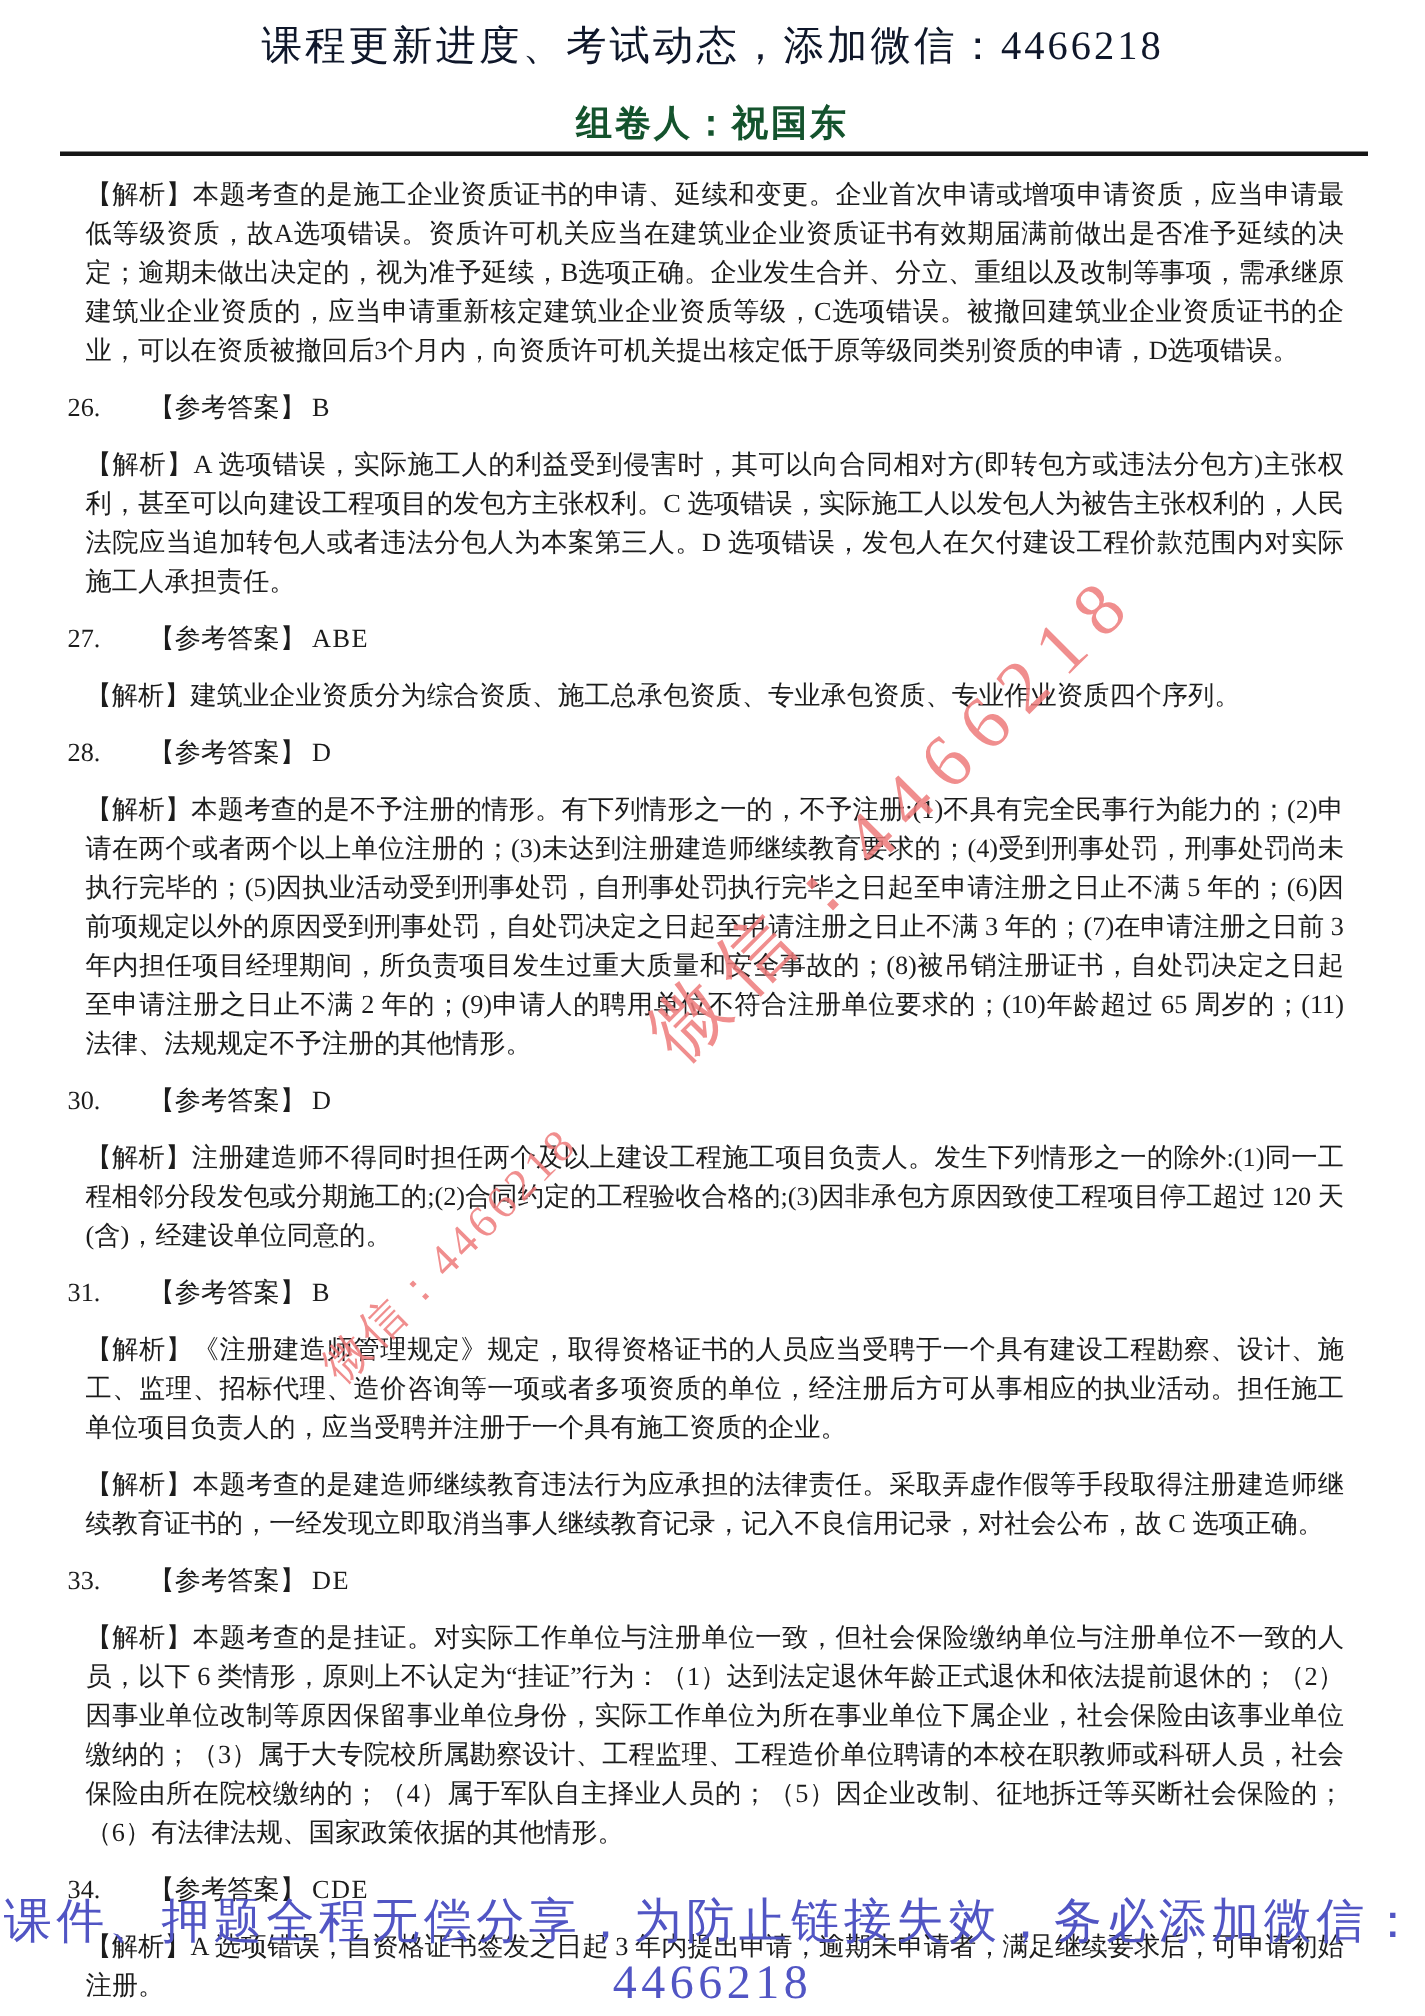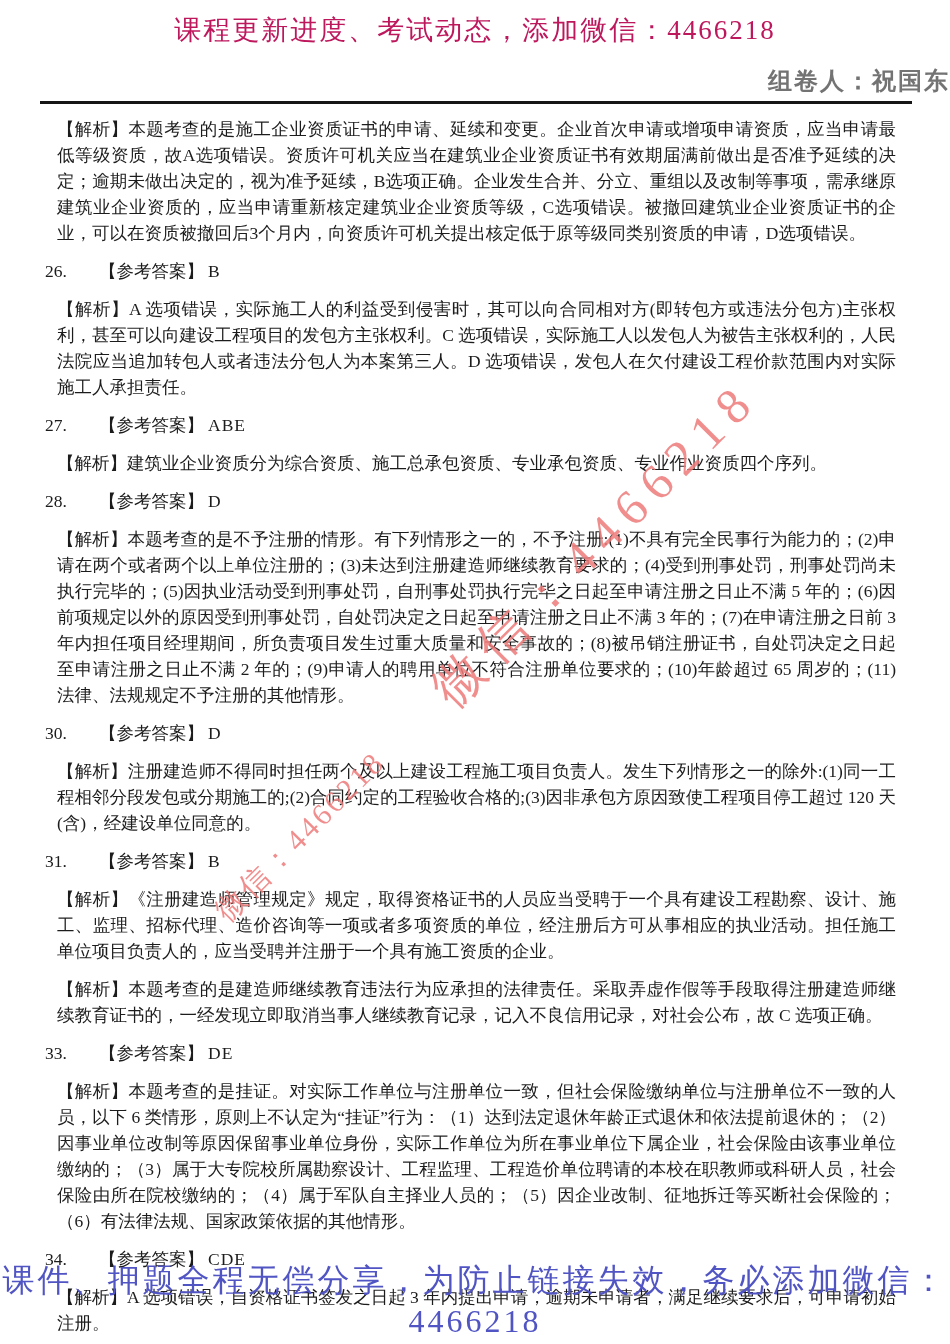--- a/index.html
+++ b/index.html
@@ -11,31 +11,31 @@
     background: #ffffff;
     overflow: hidden;
     font-family: "Liberation Serif", "DejaVu Serif", serif;
     color: #1c1c1c;
   }
   .promo-top {
     padding-top: 12px;
     text-align: center;
     font-size: 27px;
     letter-spacing: 2px;
-    color: #be185d;
+    color: #0f172a;
     font-weight: 500;
   }
   .doc-title {
     margin-top: 22px;
-    text-align: right;
-    font-family: Liberation Mono, monospace;
+    text-align: center;
+    font-family: Liberation Sans, sans-serif;
     font-weight: 700;
     font-size: 24px;
     letter-spacing: 2px;
-    color: #737373;
+    color: #14532d;
     line-height: 1.1;
   }
   .title-rule {
     margin: 5px 38px 0 40px;
     border-bottom: 3px solid #161616;
     height: 0;
   }
   .content {
     margin: 7px 42px 0 45px;
     font-size: 17.5px;

